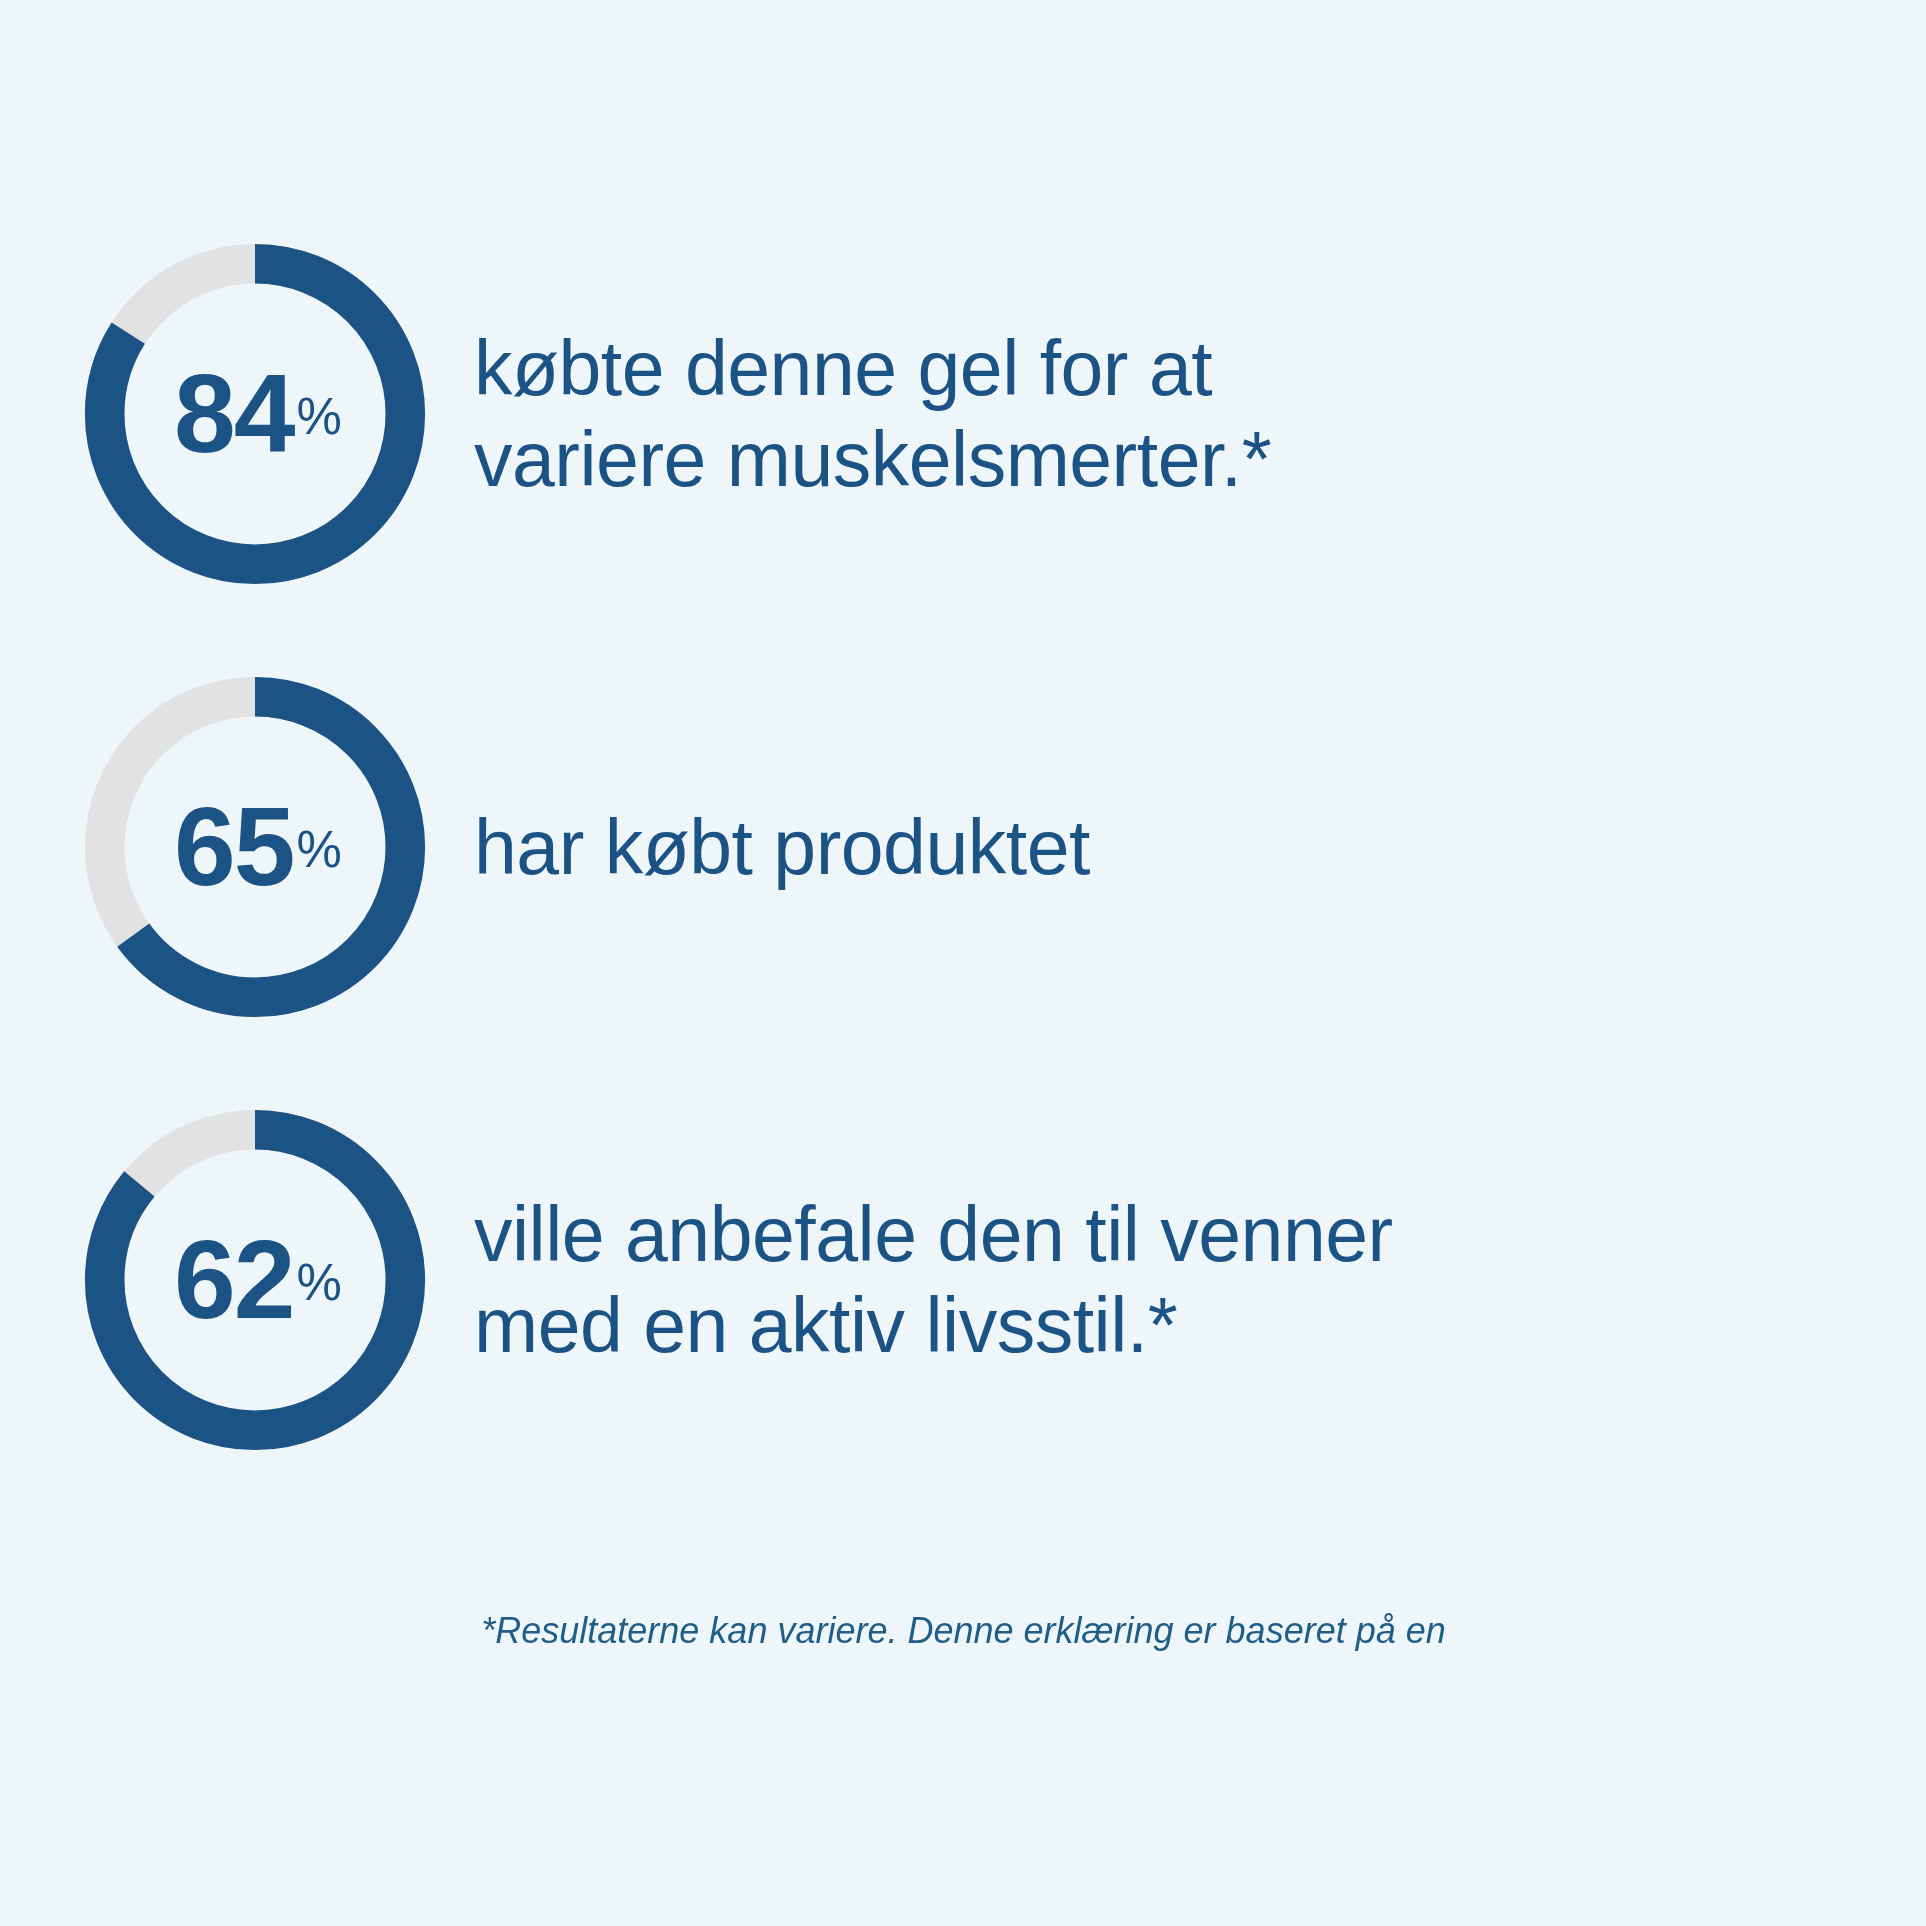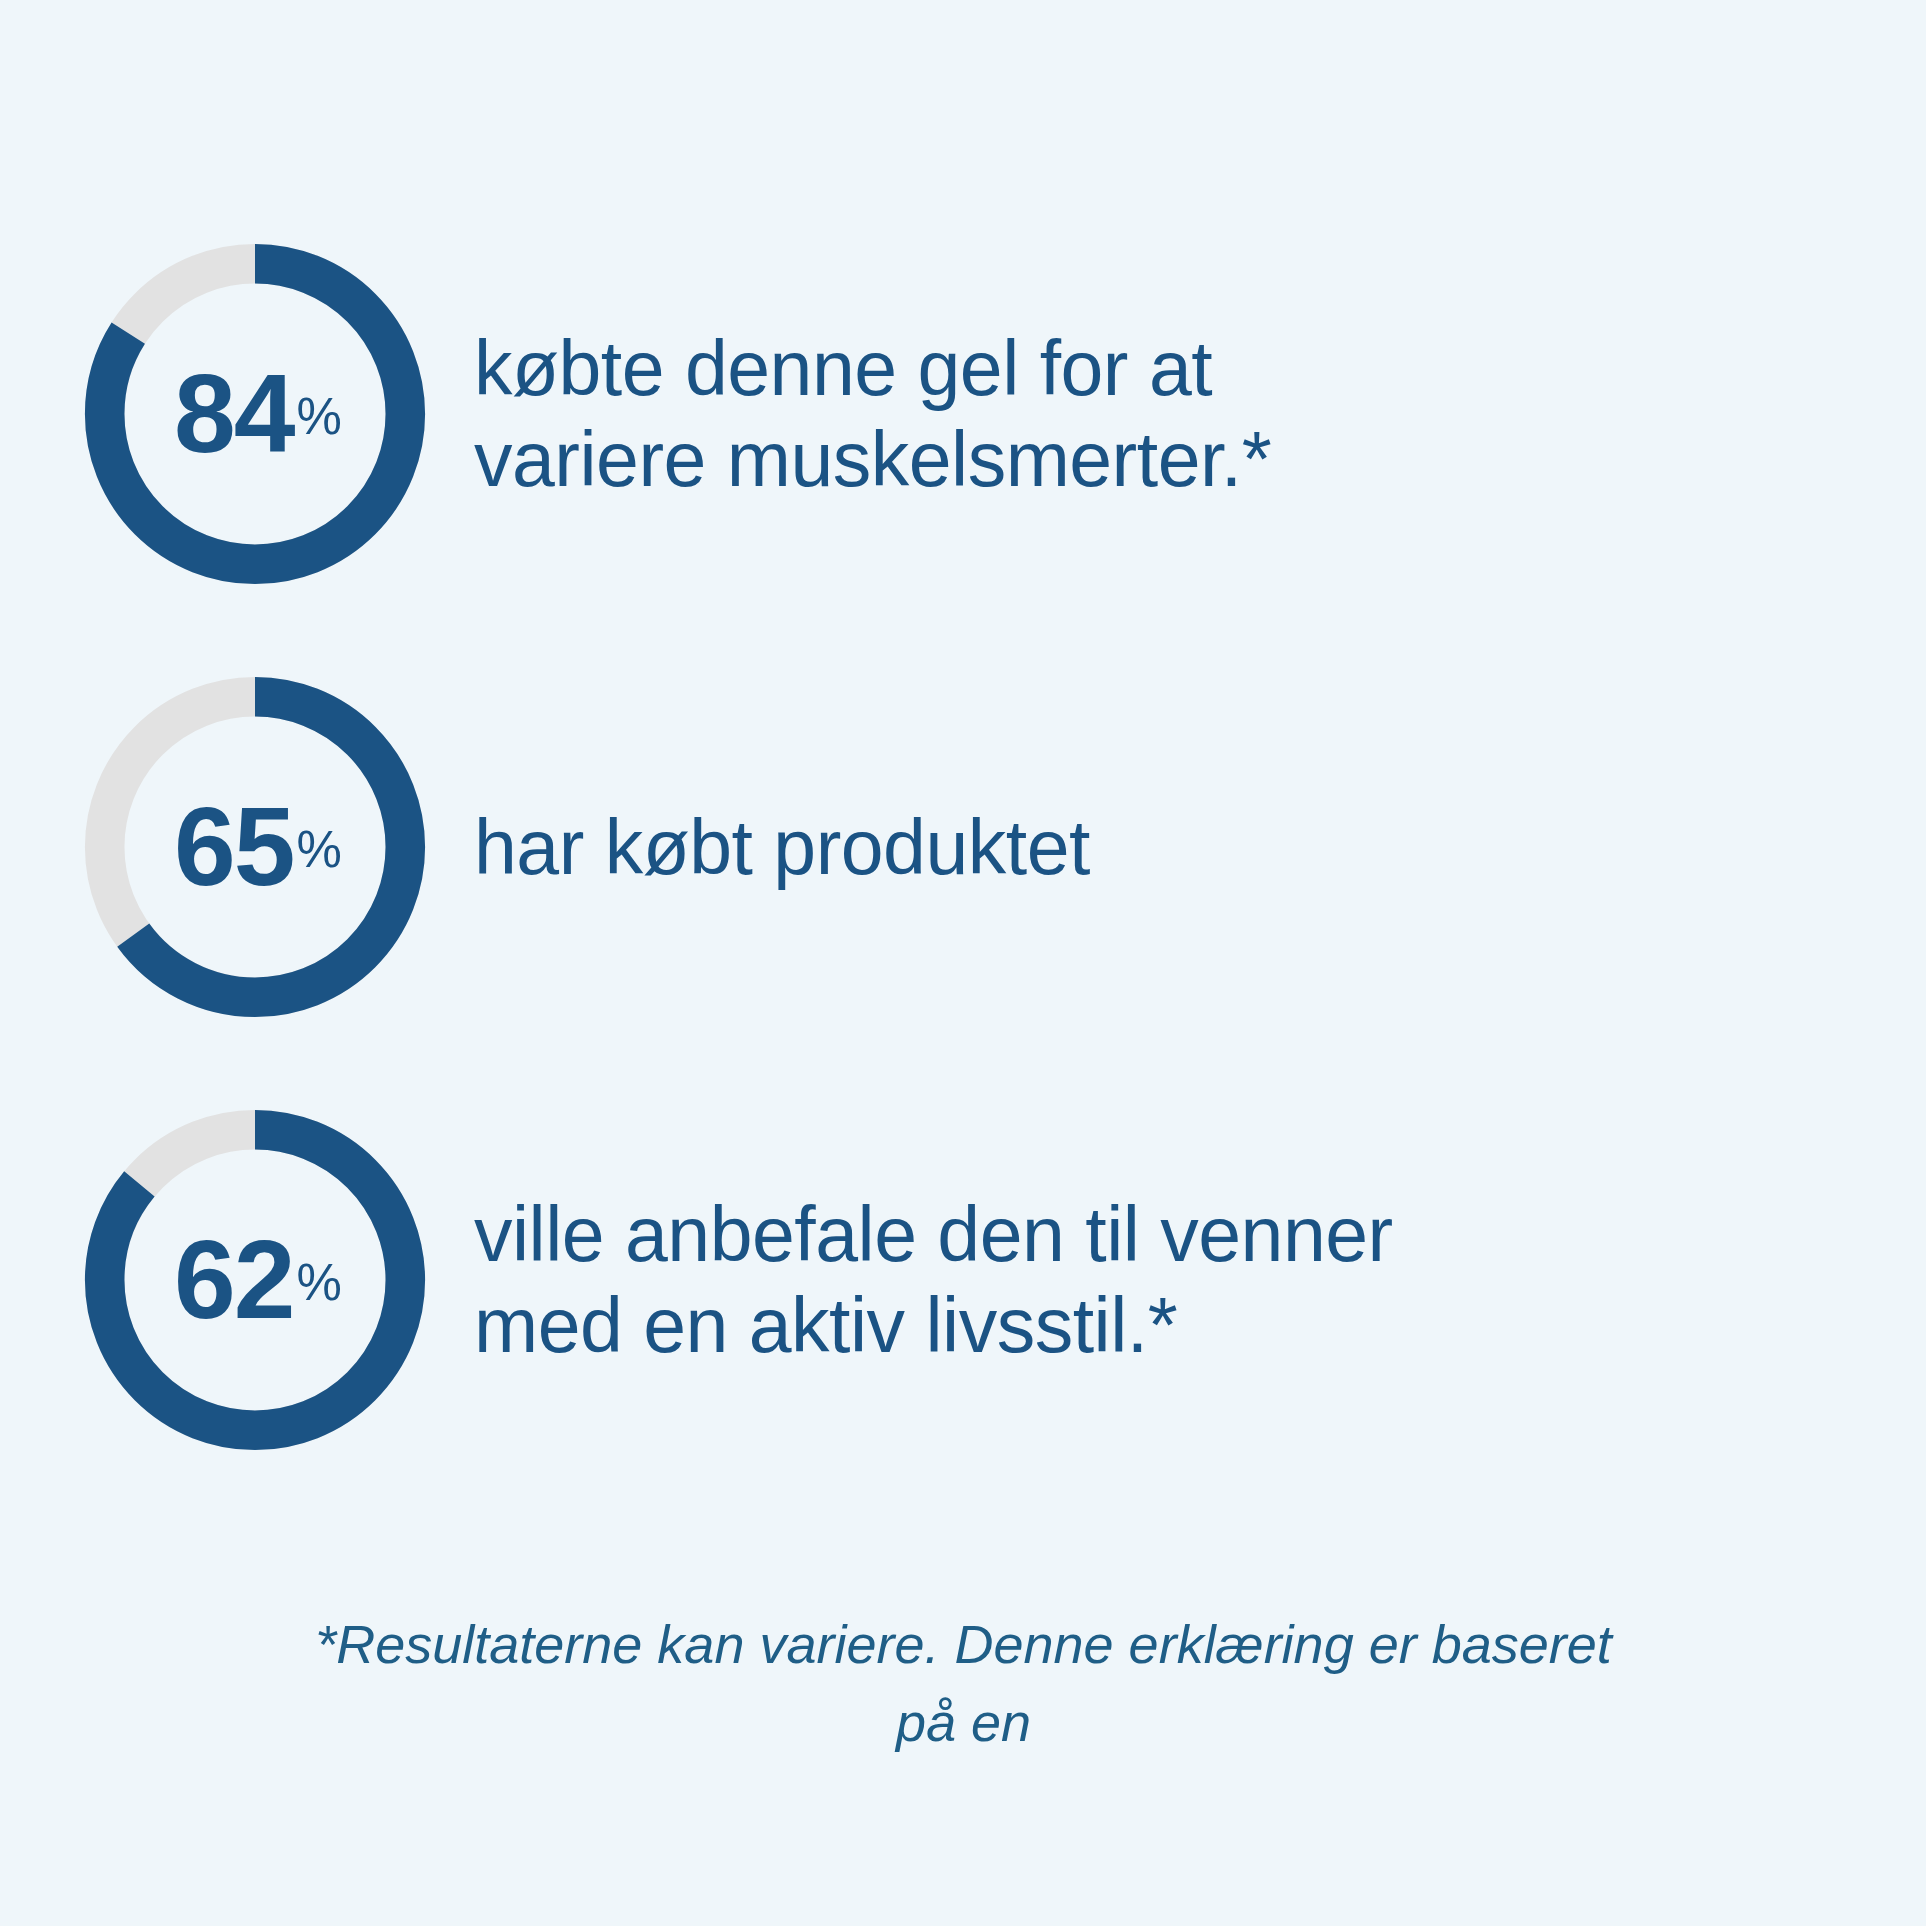--- a/index.html
+++ b/index.html
@@ -94,21 +94,21 @@
 
   .stat-text .line {
     display: block;
     white-space: nowrap;
   }
 
   .footnote {
     margin-top: 147px;
     text-align: center;
     font-style: italic;
-    font-size: 54px;
+    font-size: 36px;
     line-height: 1.45;
     color: #1f5e87;
     padding: 0 297px;
   }
 
   .footnote .line {
     display: block;
   }
 </style>
 </head>

